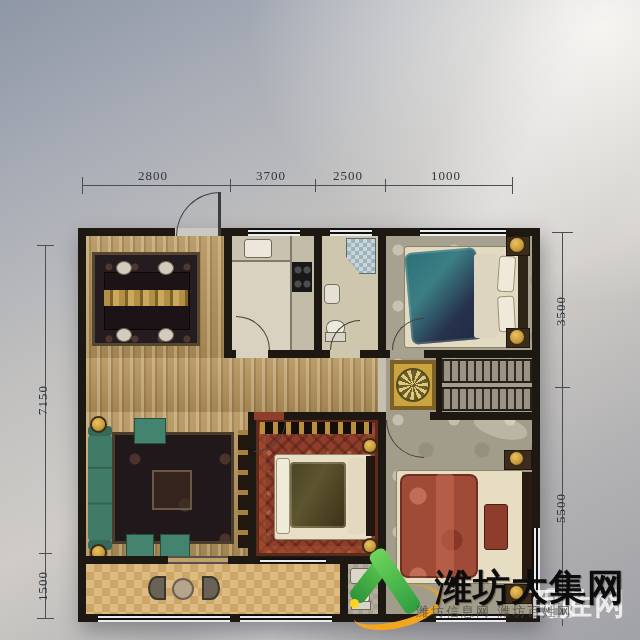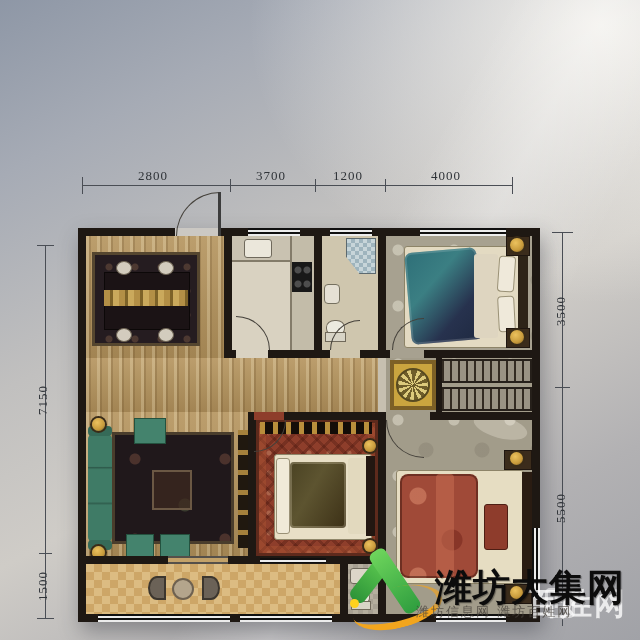--- a/index.html
+++ b/index.html
@@ -55,22 +55,22 @@
 <div class="stage">
 
   <div class="abs dimline" style="left:82px;top:185px;width:430px;height:1px;"></div>
   <div class="abs dimline" style="left:82px;top:177px;width:1px;height:17px;"></div>
   <div class="abs dimline" style="left:230px;top:179px;width:1px;height:13px;"></div>
   <div class="abs dimline" style="left:315px;top:179px;width:1px;height:13px;"></div>
   <div class="abs dimline" style="left:385px;top:179px;width:1px;height:13px;"></div>
   <div class="abs dimline" style="left:512px;top:177px;width:1px;height:17px;"></div>
   <div class="dimlabel" style="left:138px;top:168px;">2800</div>
   <div class="dimlabel" style="left:256px;top:168px;">3700</div>
-  <div class="dimlabel" style="left:333px;top:168px;">1200</div>
-  <div class="dimlabel" style="left:431px;top:168px;">4000</div>
+  <div class="dimlabel" style="left:333px;top:168px;">2500</div>
+  <div class="dimlabel" style="left:431px;top:168px;">1000</div>
 
   <div class="abs dimline" style="left:45px;top:245px;width:1px;height:373px;"></div>
   <div class="abs dimline" style="left:37px;top:245px;width:17px;height:1px;"></div>
   <div class="abs dimline" style="left:39px;top:553px;width:13px;height:1px;"></div>
   <div class="abs dimline" style="left:37px;top:618px;width:17px;height:1px;"></div>
   <div class="dimlabel v" style="left:28px;top:392px;">7150</div>
   <div class="dimlabel v" style="left:28px;top:578px;">1500</div>
 
   <div class="abs dimline" style="left:562px;top:232px;width:1px;height:394px;"></div>
   <div class="abs dimline" style="left:552px;top:232px;width:21px;height:1px;"></div>

